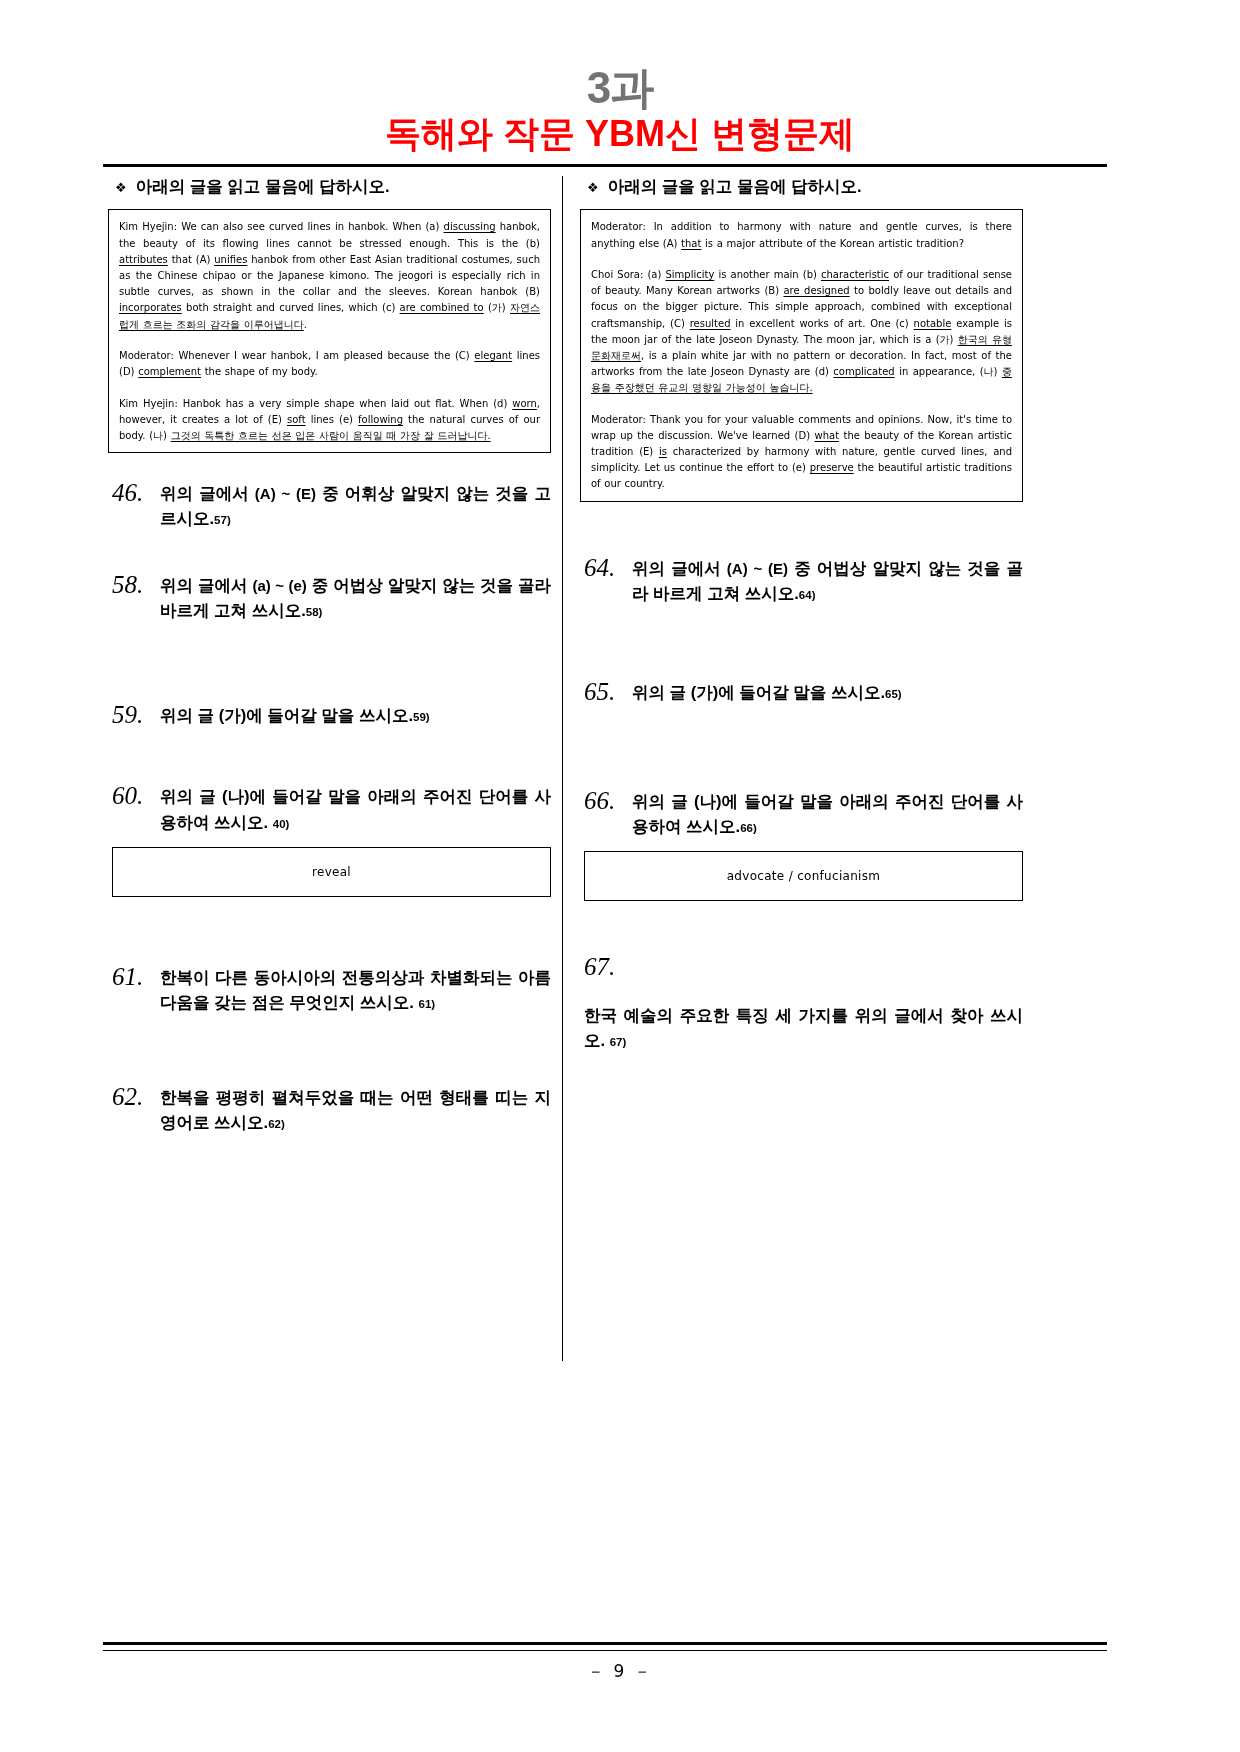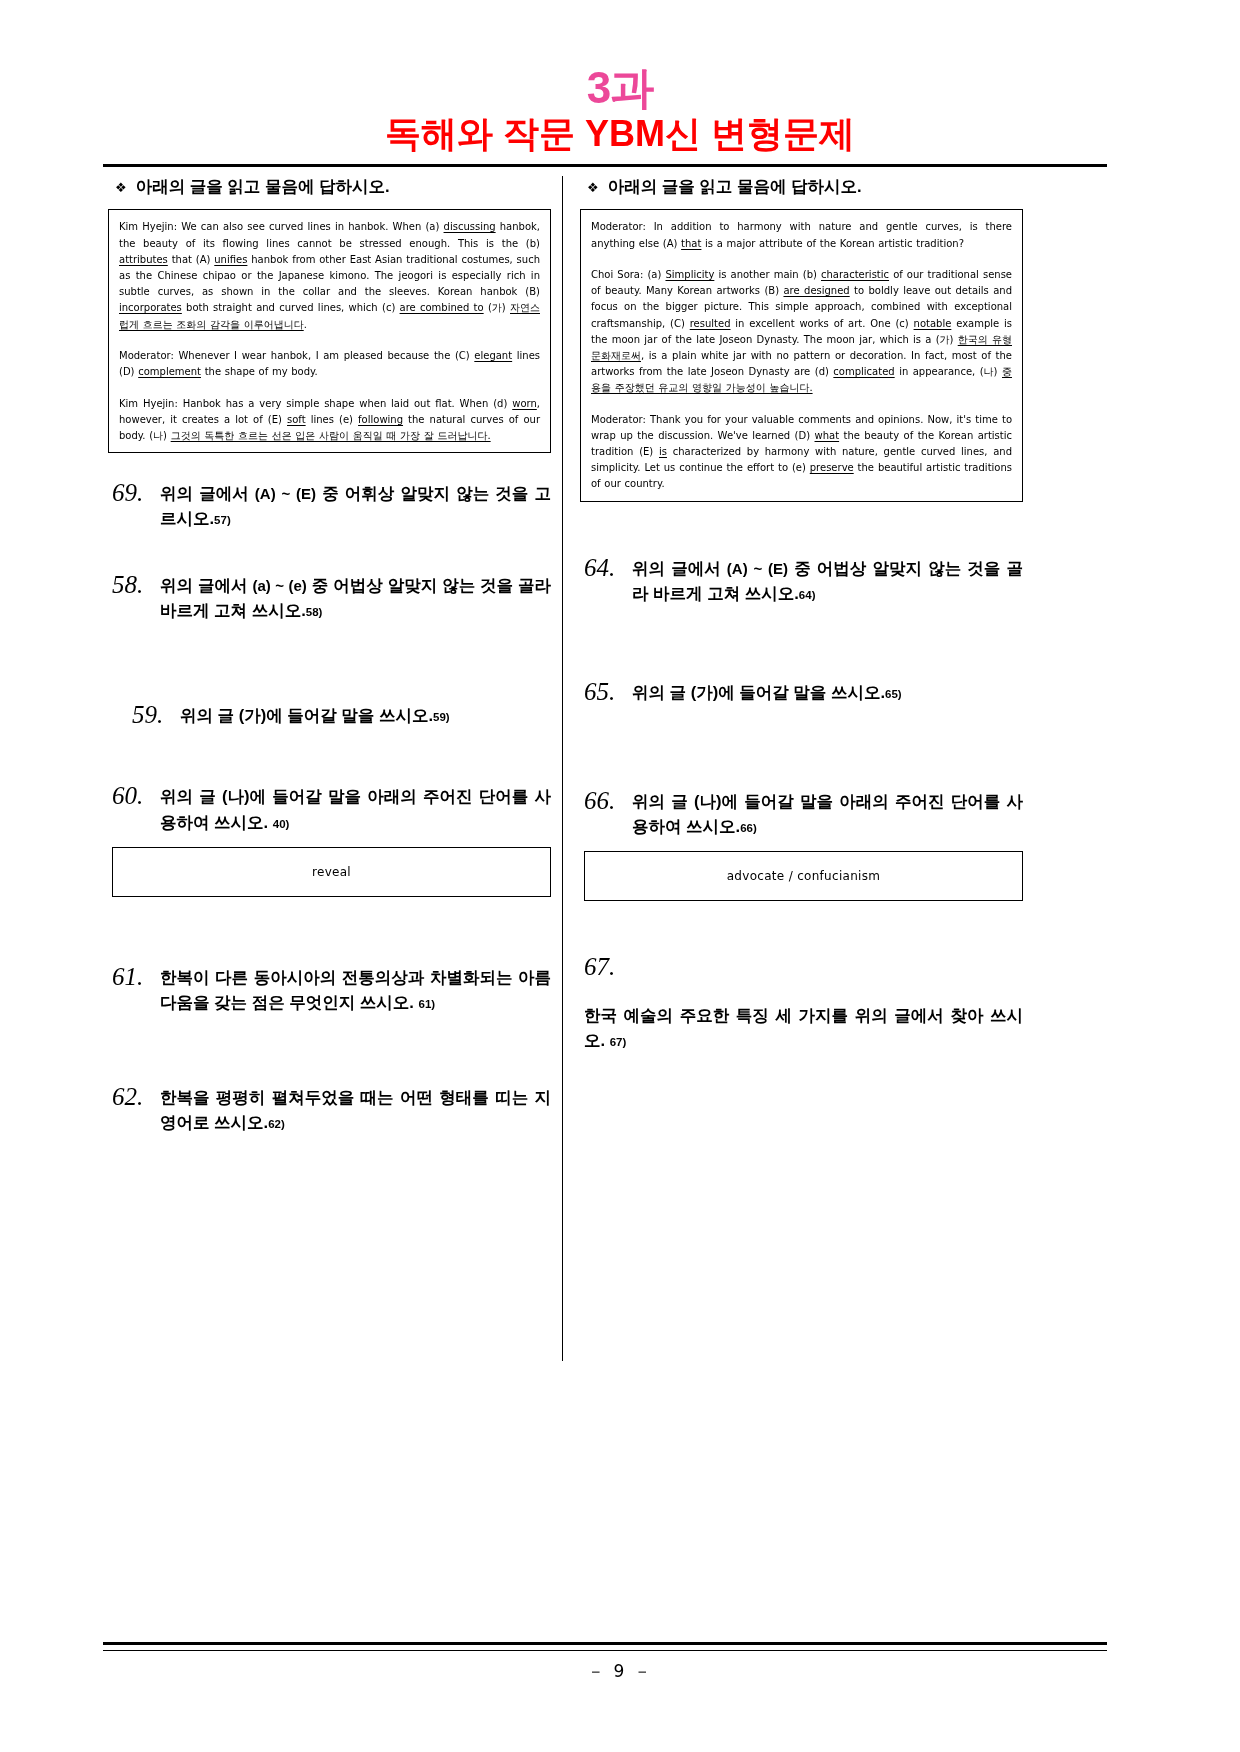--- a/index.html
+++ b/index.html
@@ -23,21 +23,21 @@
     box-sizing: border-box;
     padding: 0;
   }
 
   
   .title-block {
     text-align: center;
     padding-top: 66px;
   }
   .title-main {
-    color: #ec4899;
+    color: #737373;
     font-weight: bold;
     font-size: 44px;
     line-height: 1.02;
     letter-spacing: -1px;
     font-family: "Liberation Sans", "DejaVu Sans", sans-serif;
   }
   .title-sub {
     color: #ff0000;
     font-weight: bold;
     font-size: 36px;
@@ -215,30 +215,30 @@
         <span>아래의 글을 읽고 물음에 답하시오.</span>
       </div>
 
       <div class="passage">
         <p>Kim Hyejin: We can also see curved lines in hanbok. When (a) <u>discussing</u> hanbok, the beauty of its flowing lines cannot be stressed enough. This is the (b) <u>attributes</u> that (A) <u>unifies</u> hanbok from other East Asian traditional costumes, such as the Chinese chipao or the Japanese kimono. The jeogori is especially rich in subtle curves, as shown in the collar and the sleeves. Korean hanbok (B) <u>incorporates</u> both straight and curved lines, which (c) <u>are combined to</u> (가) <u>자연스럽게 흐르는 조화의 감각을 이루어냅니다</u>.</p>
         <p>Moderator: Whenever I wear hanbok, I am pleased because the (C) <u>elegant</u> lines (D) <u>complement</u> the shape of my body.</p>
         <p>Kim Hyejin: Hanbok has a very simple shape when laid out flat. When (d) <u>worn</u>, however, it creates a lot of (E) <u>soft</u> lines (e) <u>following</u> the natural curves of our body. (나) <u>그것의 독특한 흐르는 선은 입은 사람이 움직일 때 가장 잘 드러납니다.</u></p>
       </div>
 
       <div class="q">
-        <div class="q-num">69.</div>
+        <div class="q-num">46.</div>
         <div class="q-text">위의 글에서 <span class="lat">(A) ~ (E)</span> 중 어휘상 알맞지 않는 것을 고르시오.<span class="sup">57)</span></div>
       </div>
 
       <div class="q" style="margin-top:40px;">
         <div class="q-num">58.</div>
         <div class="q-text">위의 글에서 <span class="lat">(a) ~ (e)</span> 중 어법상 알맞지 않는 것을 골라 바르게 고쳐 쓰시오.<span class="sup">58)</span></div>
       </div>
 
-      <div class="q" style="margin-top:78px;margin-left:20px;">
+      <div class="q" style="margin-top:78px;">
         <div class="q-num">59.</div>
         <div class="q-text">위의 글 (가)에 들어갈 말을 쓰시오.<span class="sup">59)</span></div>
       </div>
 
       <div class="q" style="margin-top:54px;">
         <div class="q-num">60.</div>
         <div class="q-text">위의 글 (나)에 들어갈 말을 아래의 주어진 단어를 사용하여 쓰시오. <span class="sup">40)</span></div>
       </div>
       <div class="answer-box">reveal</div>
 

